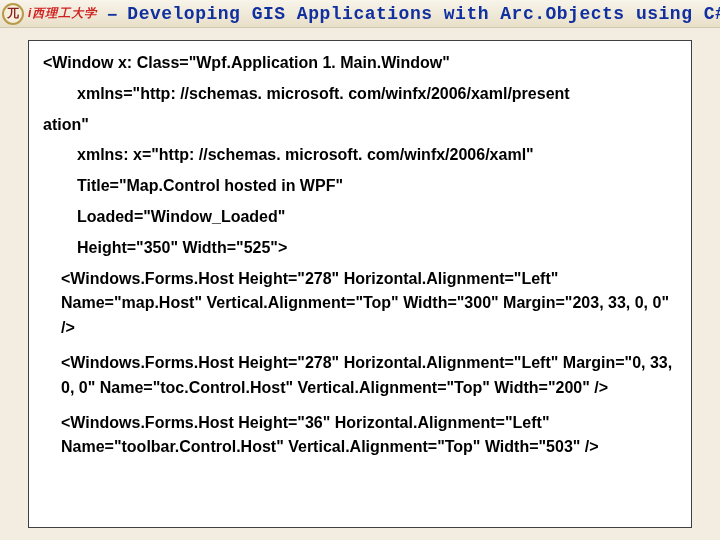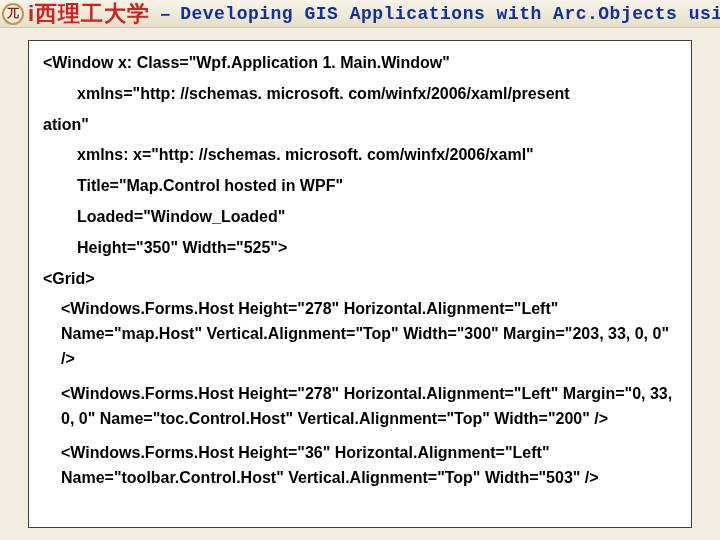--- a/index.html
+++ b/index.html
@@ -35,23 +35,24 @@
     }
     .logo-inner {
       font-size: 12px;
       color: #8a2020;
       font-weight: bold;
       font-family: "SimSun", serif;
     }
     .uni-name {
       color: #d02020;
       font-weight: bold;
-      font-size: 22px;
+      font-size: 12px;
       font-family: "SimHei", "Microsoft YaHei", sans-serif;
       letter-spacing: 1px;
+      font-style: italic;
     }
     .header-sep {
       color: #1030a0;
       font-size: 18px;
       font-weight: bold;
       margin: 0 6px;
       font-family: "SimSun", monospace;
     }
     .header-title {
       color: #1030a0;
@@ -92,17 +93,16 @@
 </div>
 
 <div class="code-box">
   <div class="code-line-l0">&lt;Window x: Class="Wpf.Application 1. Main.Window"</div>
   <div class="code-line-l1">xmlns="http: //schemas. microsoft. com/winfx/2006/xaml/present</div>
   <div class="code-line-l1c">ation"</div>
   <div class="code-line-l1">xmlns: x="http: //schemas. microsoft. com/winfx/2006/xaml"</div>
   <div class="code-line-l1">Title="Map.Control hosted in WPF"</div>
   <div class="code-line-l1">Loaded="Window_Loaded"</div>
   <div class="code-line-l1">Height="350" Width="525"&gt;</div>
-  <div class="code-line-l0">&lt;Grid&gt;</div>
   <div class="code-line-l2 wrap">&lt;Windows.Forms.Host Height="278" Horizontal.Alignment="Left" Name="map.Host" Vertical.Alignment="Top" Width="300" Margin="203, 33, 0, 0" /&gt;</div>
   <div class="code-line-l2 wrap">&lt;Windows.Forms.Host Height="278" Horizontal.Alignment="Left" Margin="0, 33, 0, 0" Name="toc.Control.Host" Vertical.Alignment="Top" Width="200" /&gt;</div>
   <div class="code-line-l2 wrap">&lt;Windows.Forms.Host Height="36" Horizontal.Alignment="Left" Name="toolbar.Control.Host" Vertical.Alignment="Top" Width="503" /&gt;</div>
 </div>
 
 </body></html>

